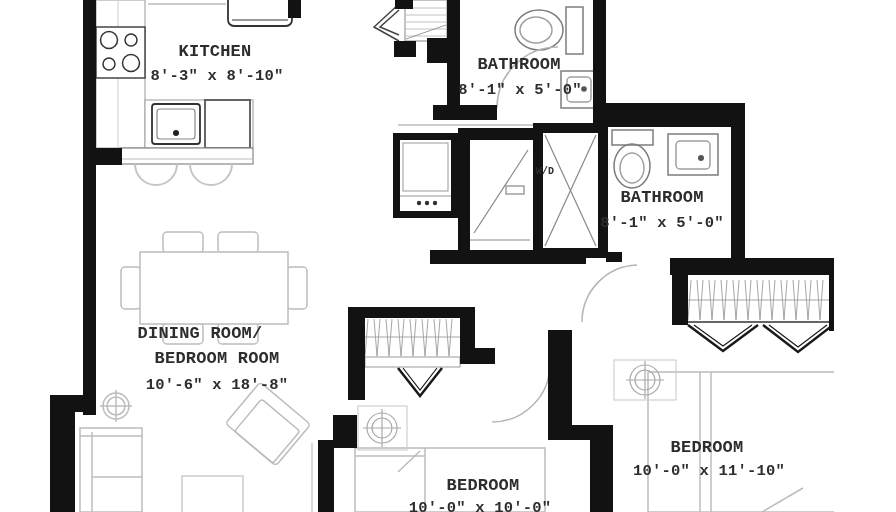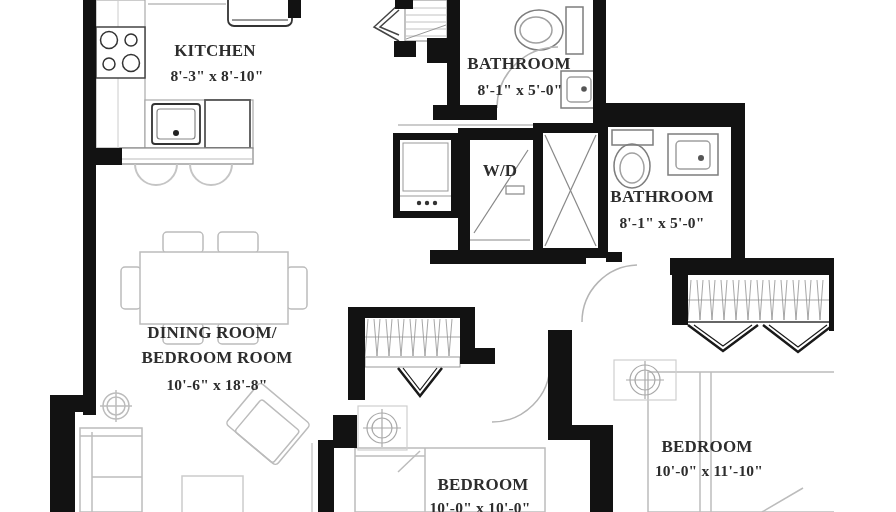--- a/index.html
+++ b/index.html
@@ -3,30 +3,30 @@
 <meta charset="utf-8">
 <style>
   :root{
     --wall:#121212; --fixture:#7d7d7d; --fixture-light:#a9a9a9;
     --furn:#bcbcbc; --door:#b5b5b5; --hatch:#9b9b9b;
     --text:#2d2d2d; --bg:#ffffff;
   }
   html,body{margin:0;padding:0;background:var(--bg);}
   .stage{
     position:relative;width:834px;height:512px;background:var(--bg);
-    overflow:hidden;font-family:Liberation Serif, serif;
+    overflow:hidden;font-family:Liberation Mono, monospace;
   }
   .plan-svg{position:absolute;left:0;top:0;}
   .label{
     position:absolute;transform:translate(-50%,-50%);
     font-weight:700;color:var(--text);letter-spacing:.2px;white-space:nowrap;
   }
   .room-name{font-size:17px;}
   .room-dims{font-size:15.5px;}
-  .wd-label{font-size:17px;}
+  .wd-label{font-size:10px;margin-left:45px;}
 </style>
 </head>
 <body>
 
 <div class="stage">
 
   <svg class="plan-svg" width="896" height="512" viewBox="0 0 896 512">
 
     <g fill="#ffffff" stroke="var(--furn)" stroke-width="1.5">
       <g>
@@ -297,21 +297,21 @@
   <div class="label room-dims" style="left:217px;top:76px">8'-3" x 8'-10"</div>
 
   <div class="label room-name" style="left:519px;top:64px">BATHROOM</div>
   <div class="label room-dims" style="left:520px;top:90px">8'-1" x 5'-0"</div>
 
   <div class="label wd-label" style="left:500px;top:171px">W/D</div>
 
   <div class="label room-name" style="left:662px;top:197px">BATHROOM</div>
   <div class="label room-dims" style="left:662px;top:223px">8'-1" x 5'-0"</div>
 
-  <div class="label room-name" style="left:212px;top:333px">DINING ROOM/</div>
+  <div class="label room-name" style="left:200px;top:333px">DINING ROOM/</div>
   <div class="label room-name" style="left:217px;top:358px">BEDROOM ROOM</div>
   <div class="label room-dims" style="left:217px;top:385px">10'-6" x 18'-8"</div>
 
   <div class="label room-name" style="left:483px;top:485px">BEDROOM</div>
   <div class="label room-dims" style="left:480px;top:508px">10'-0" x 10'-0"</div>
 
   <div class="label room-name" style="left:707px;top:447px">BEDROOM</div>
   <div class="label room-dims" style="left:709px;top:471px">10'-0" x 11'-10"</div>
 </div>
 

